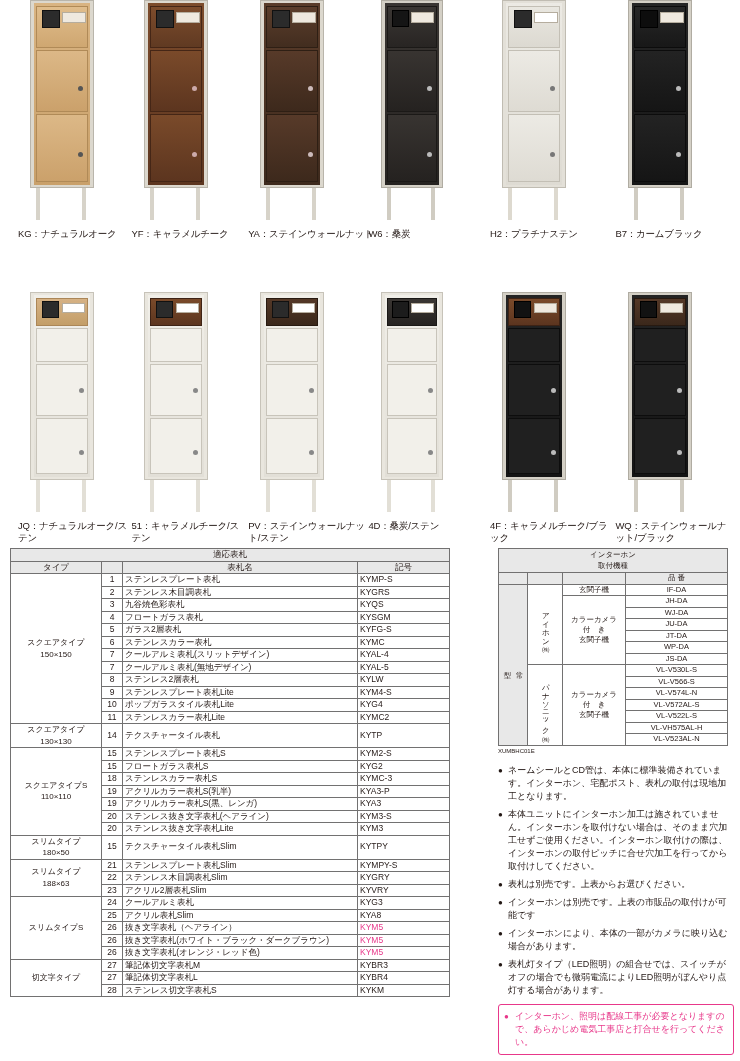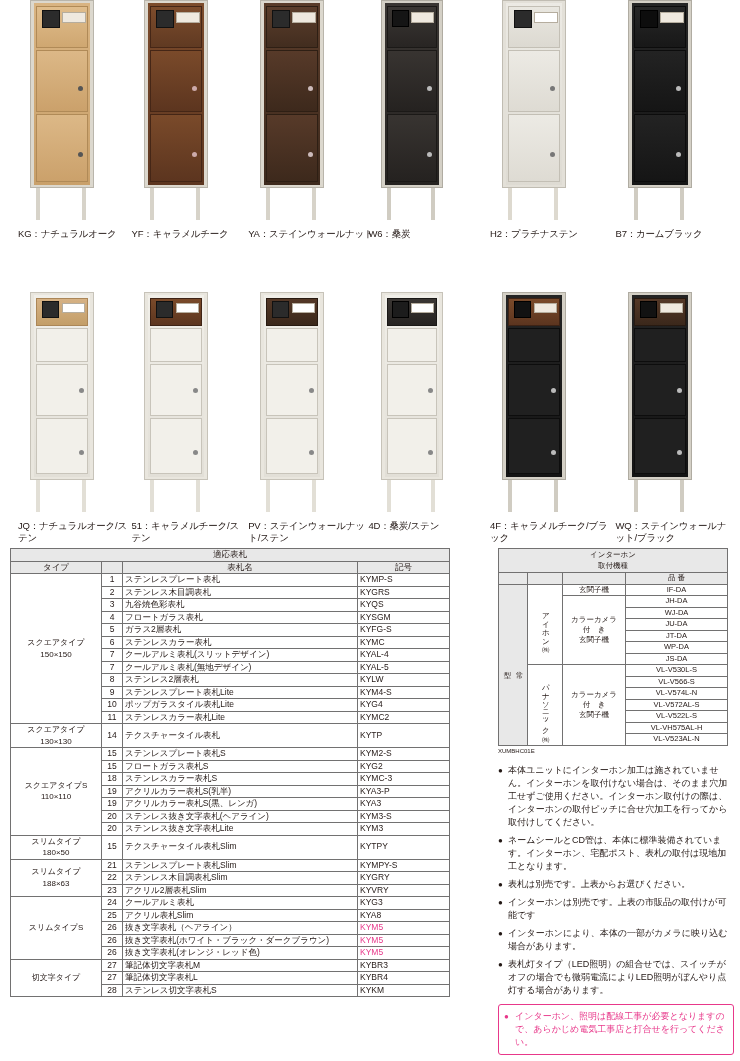--- a/index.html
+++ b/index.html
@@ -539,22 +539,22 @@
       <tr>
             <td>VL-V523AL-N</td>
           </tr>
     </tbody>
       </table>
     <div class="vsmall" style="margin-top:2px;">XUMBHC01E</div>
   </div>
 
   <div class="notes" style="position:absolute;left:498px;top:764px;width:232px;">
     <ul>
+      <li>ネームシールとCD管は、本体に標準装備されています。インターホン、宅配ポスト、表札の取付は現地加工となります。</li>
       <li>本体ユニットにインターホン加工は施されていません。インターホンを取付けない場合は、そのまま穴加工せずご使用ください。インターホン取付けの際は、インターホンの取付ピッチに合せ穴加工を行ってから取付けしてください。</li>
-      <li>ネームシールとCD管は、本体に標準装備されています。インターホン、宅配ポスト、表札の取付は現地加工となります。</li>
       <li>表札は別売です。上表からお選びください。</li>
       <li>インターホンは別売です。上表の市販品の取付けが可能です</li>
       <li>インターホンにより、本体の一部がカメラに映り込む場合があります。</li>
       <li>表札灯タイプ（LED照明）の組合せでは、スイッチがオフの場合でも微弱電流によりLED照明がぼんやり点灯する場合があります。</li>
     </ul>
   </div>
 
   <div class="warn" style="position:absolute;left:498px;top:1004px;width:222px;">
     <span class="dot">●</span>
     <div class="txt">インターホン、照明は配線工事が必要となりますので、あらかじめ電気工事店と打合せを行ってください。</div>

